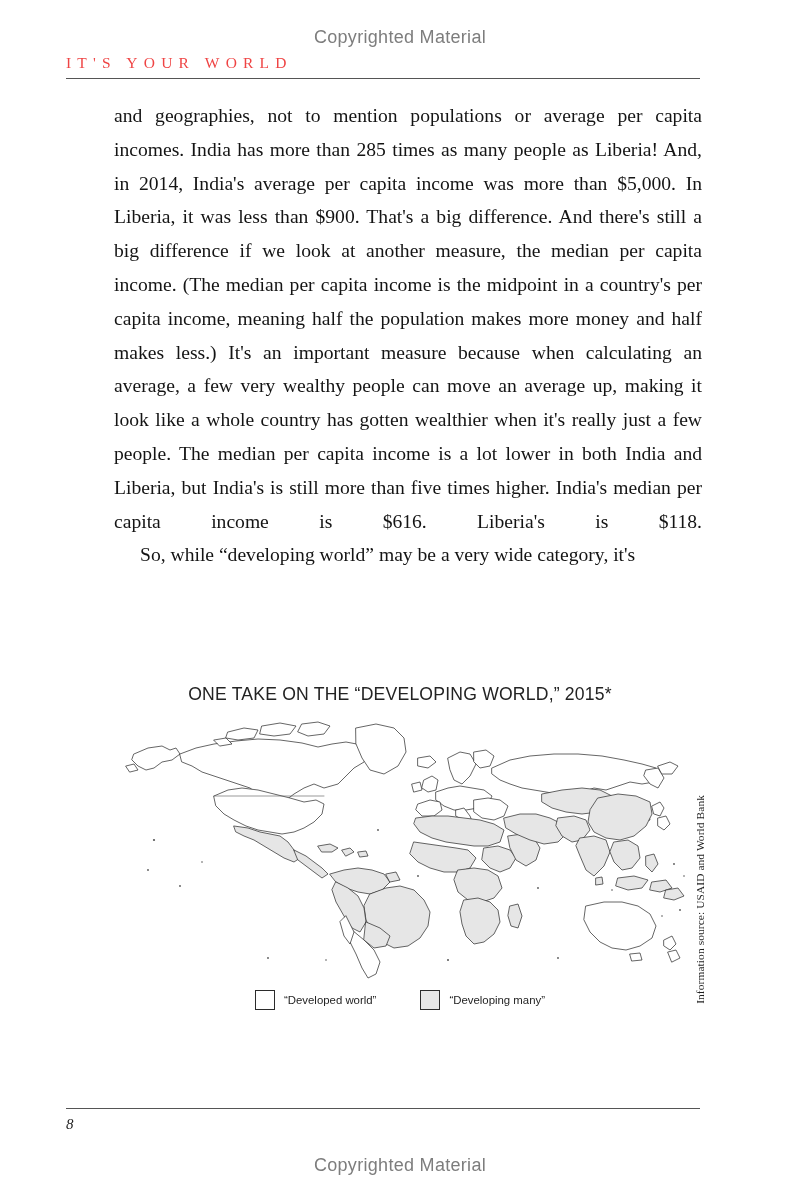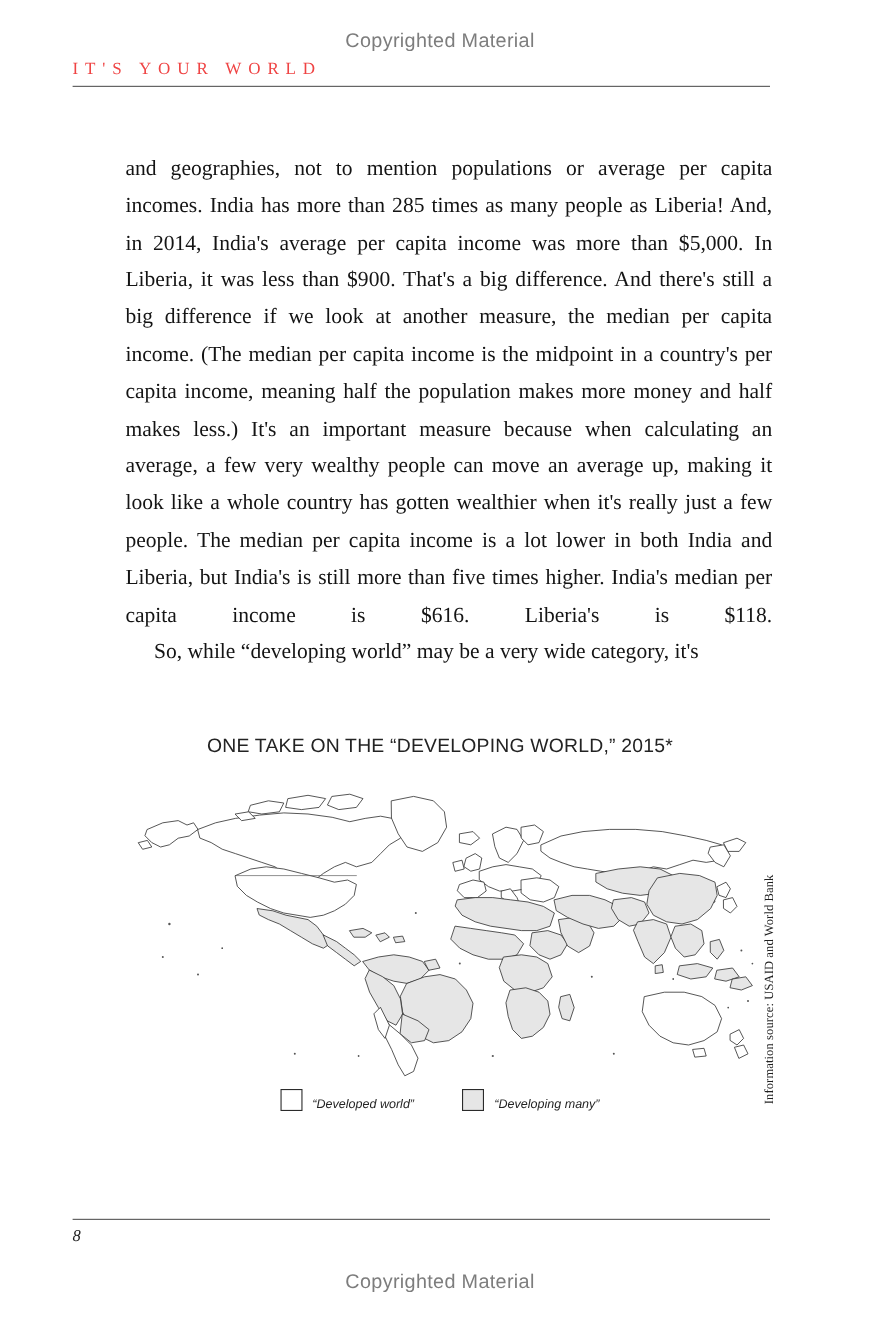--- a/index.html
+++ b/index.html
@@ -49,21 +49,20 @@
     height: 1px;
     background: #555555;
   }
 
   
   .body-col {
     position: absolute;
     left: 114px;
     top: 99px;
     width: 588px;
-    margin-top: 38px;
   }
   .para {
     margin: 0;
     font-size: 19.6px;
     line-height: 33.8px;
     text-align: justify;
     text-justify: inter-word;
     color: #141414;
     -webkit-hyphens: none;
     hyphens: none;
@@ -76,21 +75,21 @@
   .figure {
     position: absolute;
     left: 100px;
     top: 664px;
     width: 600px;
     height: 390px;
   }
   .fig-title {
     position: absolute;
     left: 0;
-    top: 4px;
+    top: 20px;
     width: 600px;
     text-align: center;
     font-family: "Liberation Sans", sans-serif;
     font-size: 17.6px;
     letter-spacing: 0.2px;
     color: #232323;
     white-space: nowrap;
   }
 
   .map-wrap {
@@ -120,23 +119,22 @@
     left: 0;
     top: 326px;
     width: 600px;
     display: flex;
     justify-content: center;
     align-items: center;
     gap: 44px;
   }
   .legend-item {
     display: flex;
-    align-items: flex-end;
+    align-items: center;
     gap: 9px;
-    font-style: italic;
   }
   .swatch {
     width: 20px;
     height: 20px;
     border: 1.5px solid #2b2b2b;
     box-sizing: border-box;
   }
   .swatch.developed { background: #ffffff; }
   .swatch.developing { background: #e6e6e6; }
   .legend-label {

